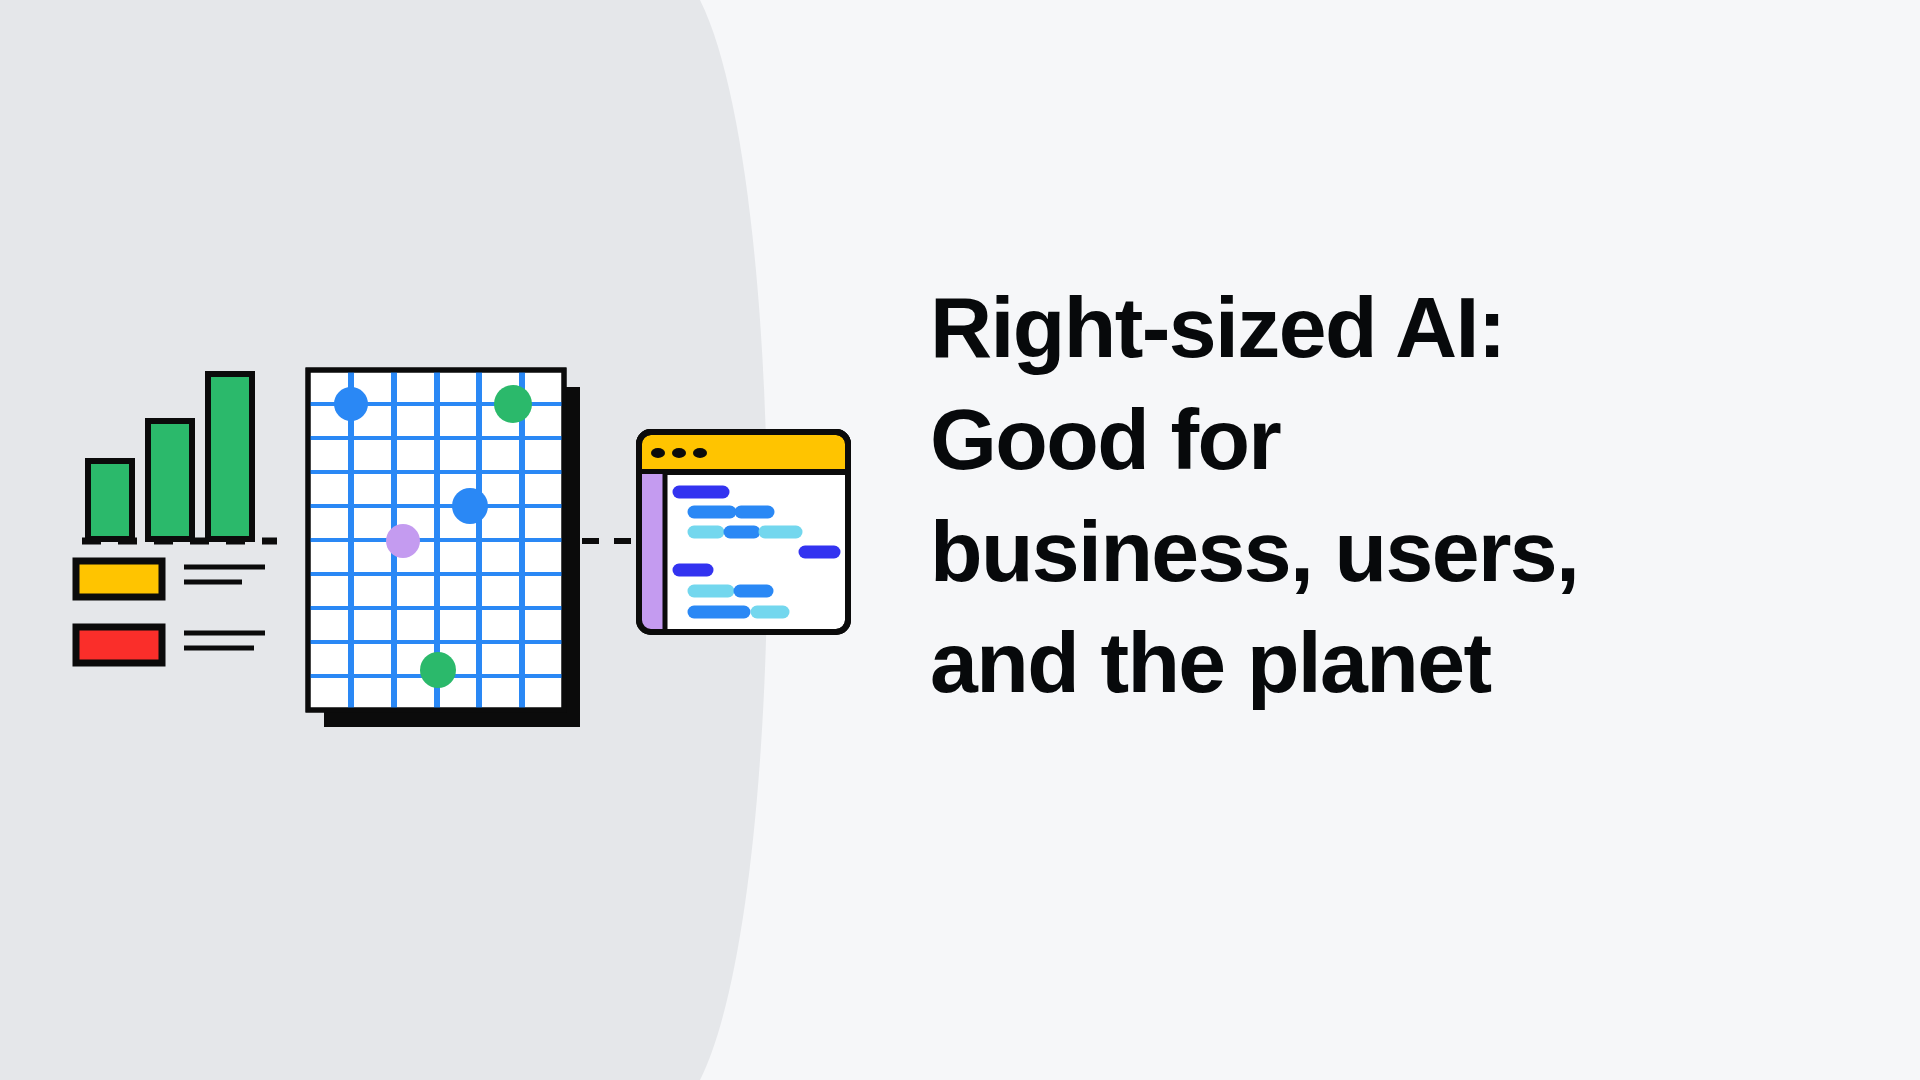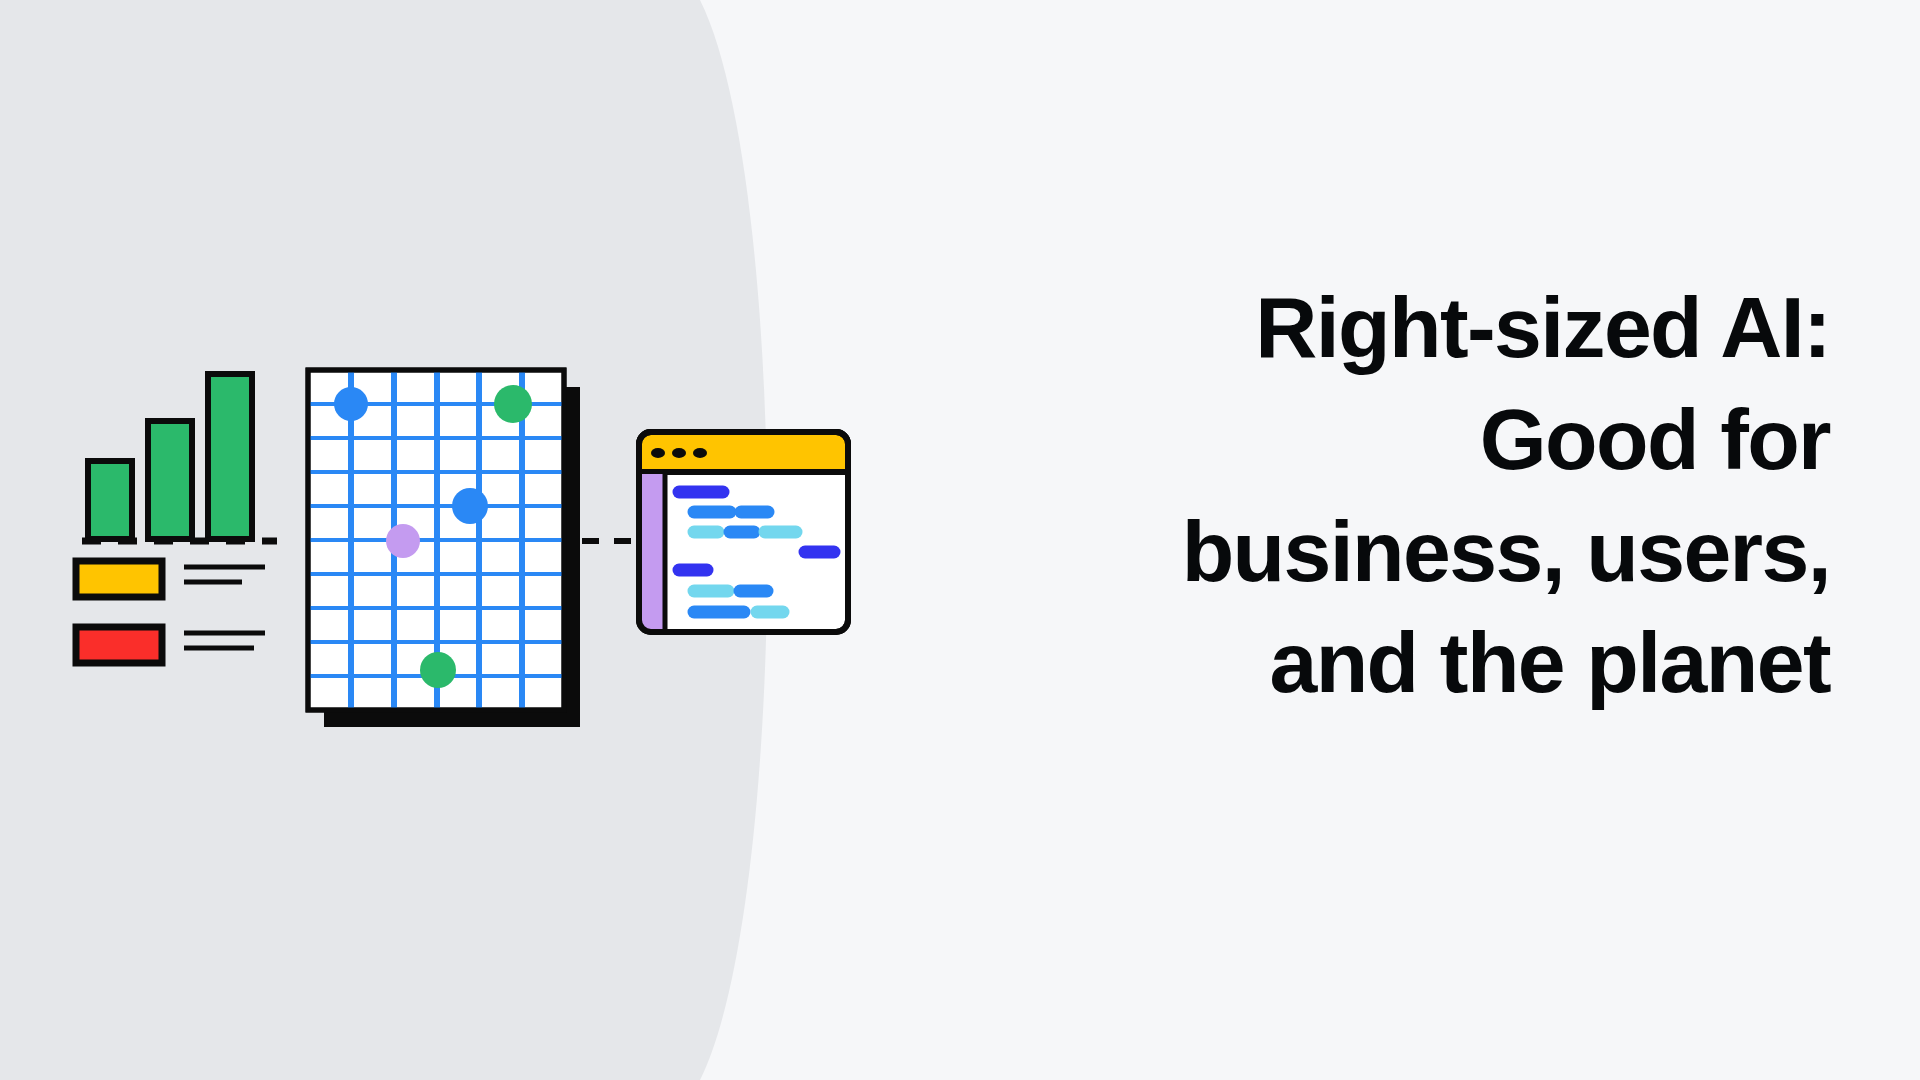--- a/index.html
+++ b/index.html
@@ -26,21 +26,20 @@
     width:900px;
   }
   .headline {
     font-family:"Liberation Sans", sans-serif;
     font-size:86px;
     line-height:1.30;
     font-weight:700;
     letter-spacing:-1.6px;
     color:#07090B;
     white-space:pre-line;
-    text-align:right;
   }
 </style>
 </head>
 <body>
 
 <div id="stage">
 
   <div class="bg-right"></div>
 
   <svg class="bg-left-arc" viewBox="0 0 1000 1080" preserveAspectRatio="none">

